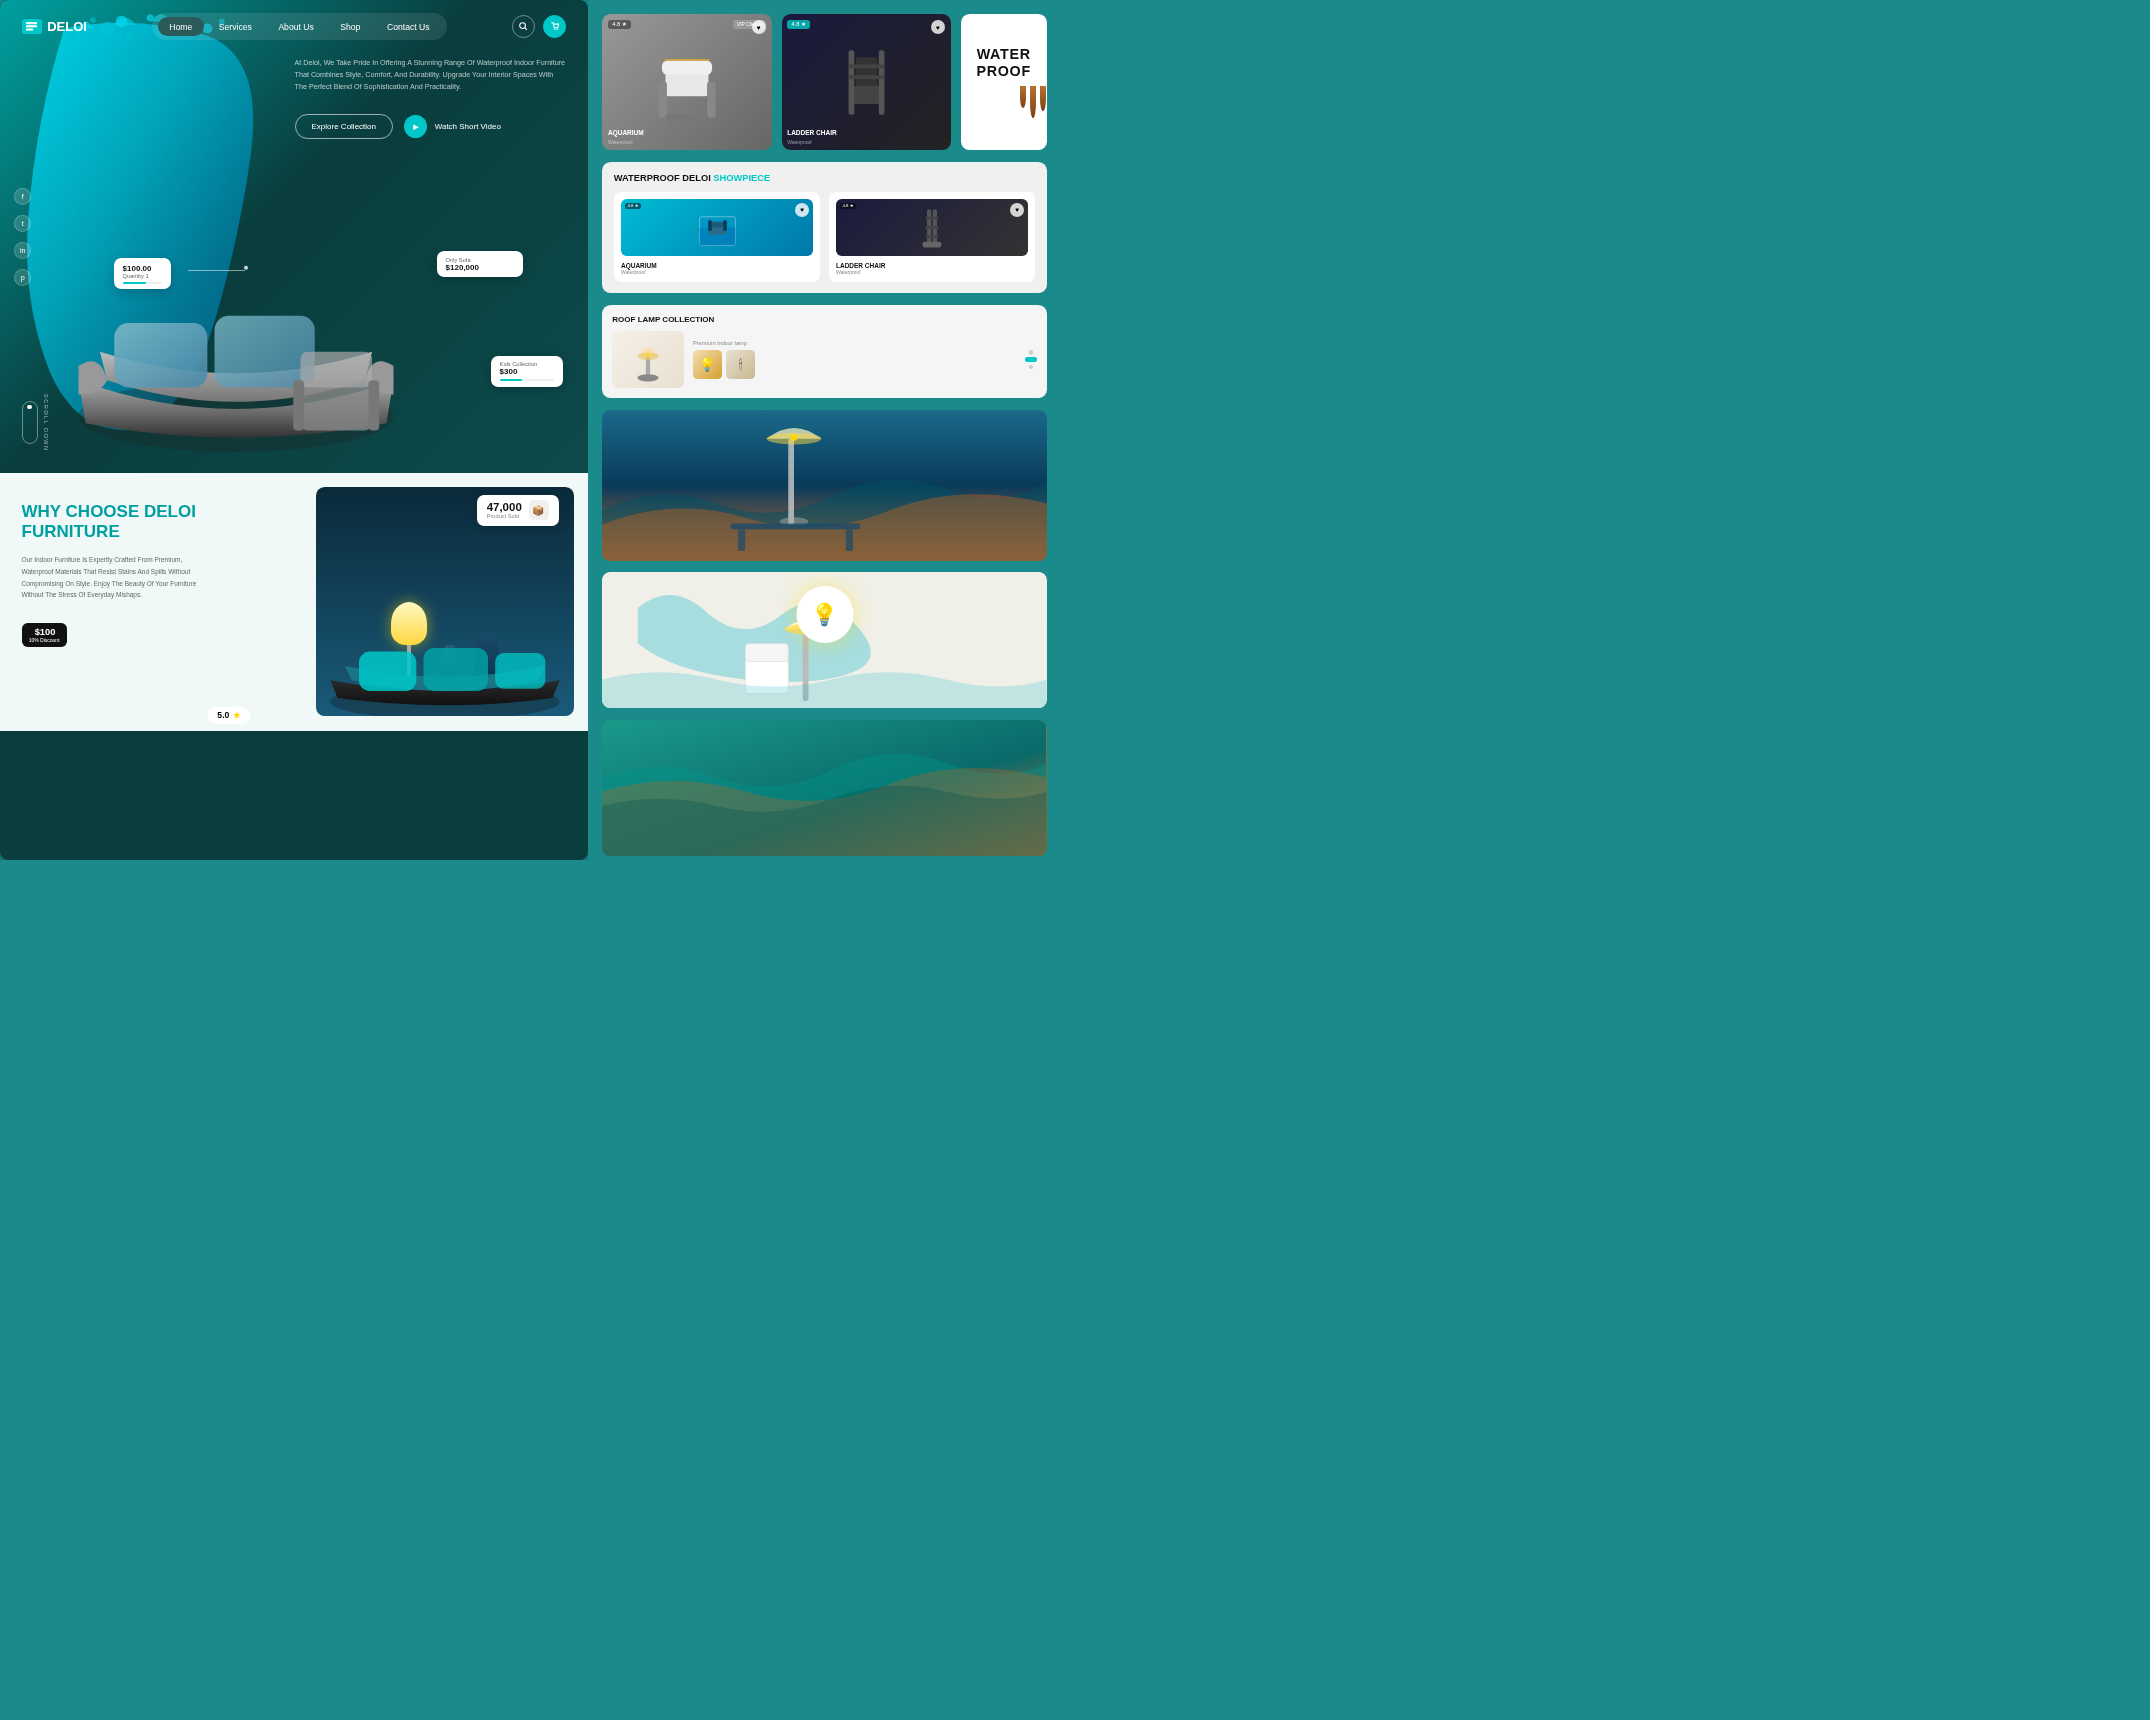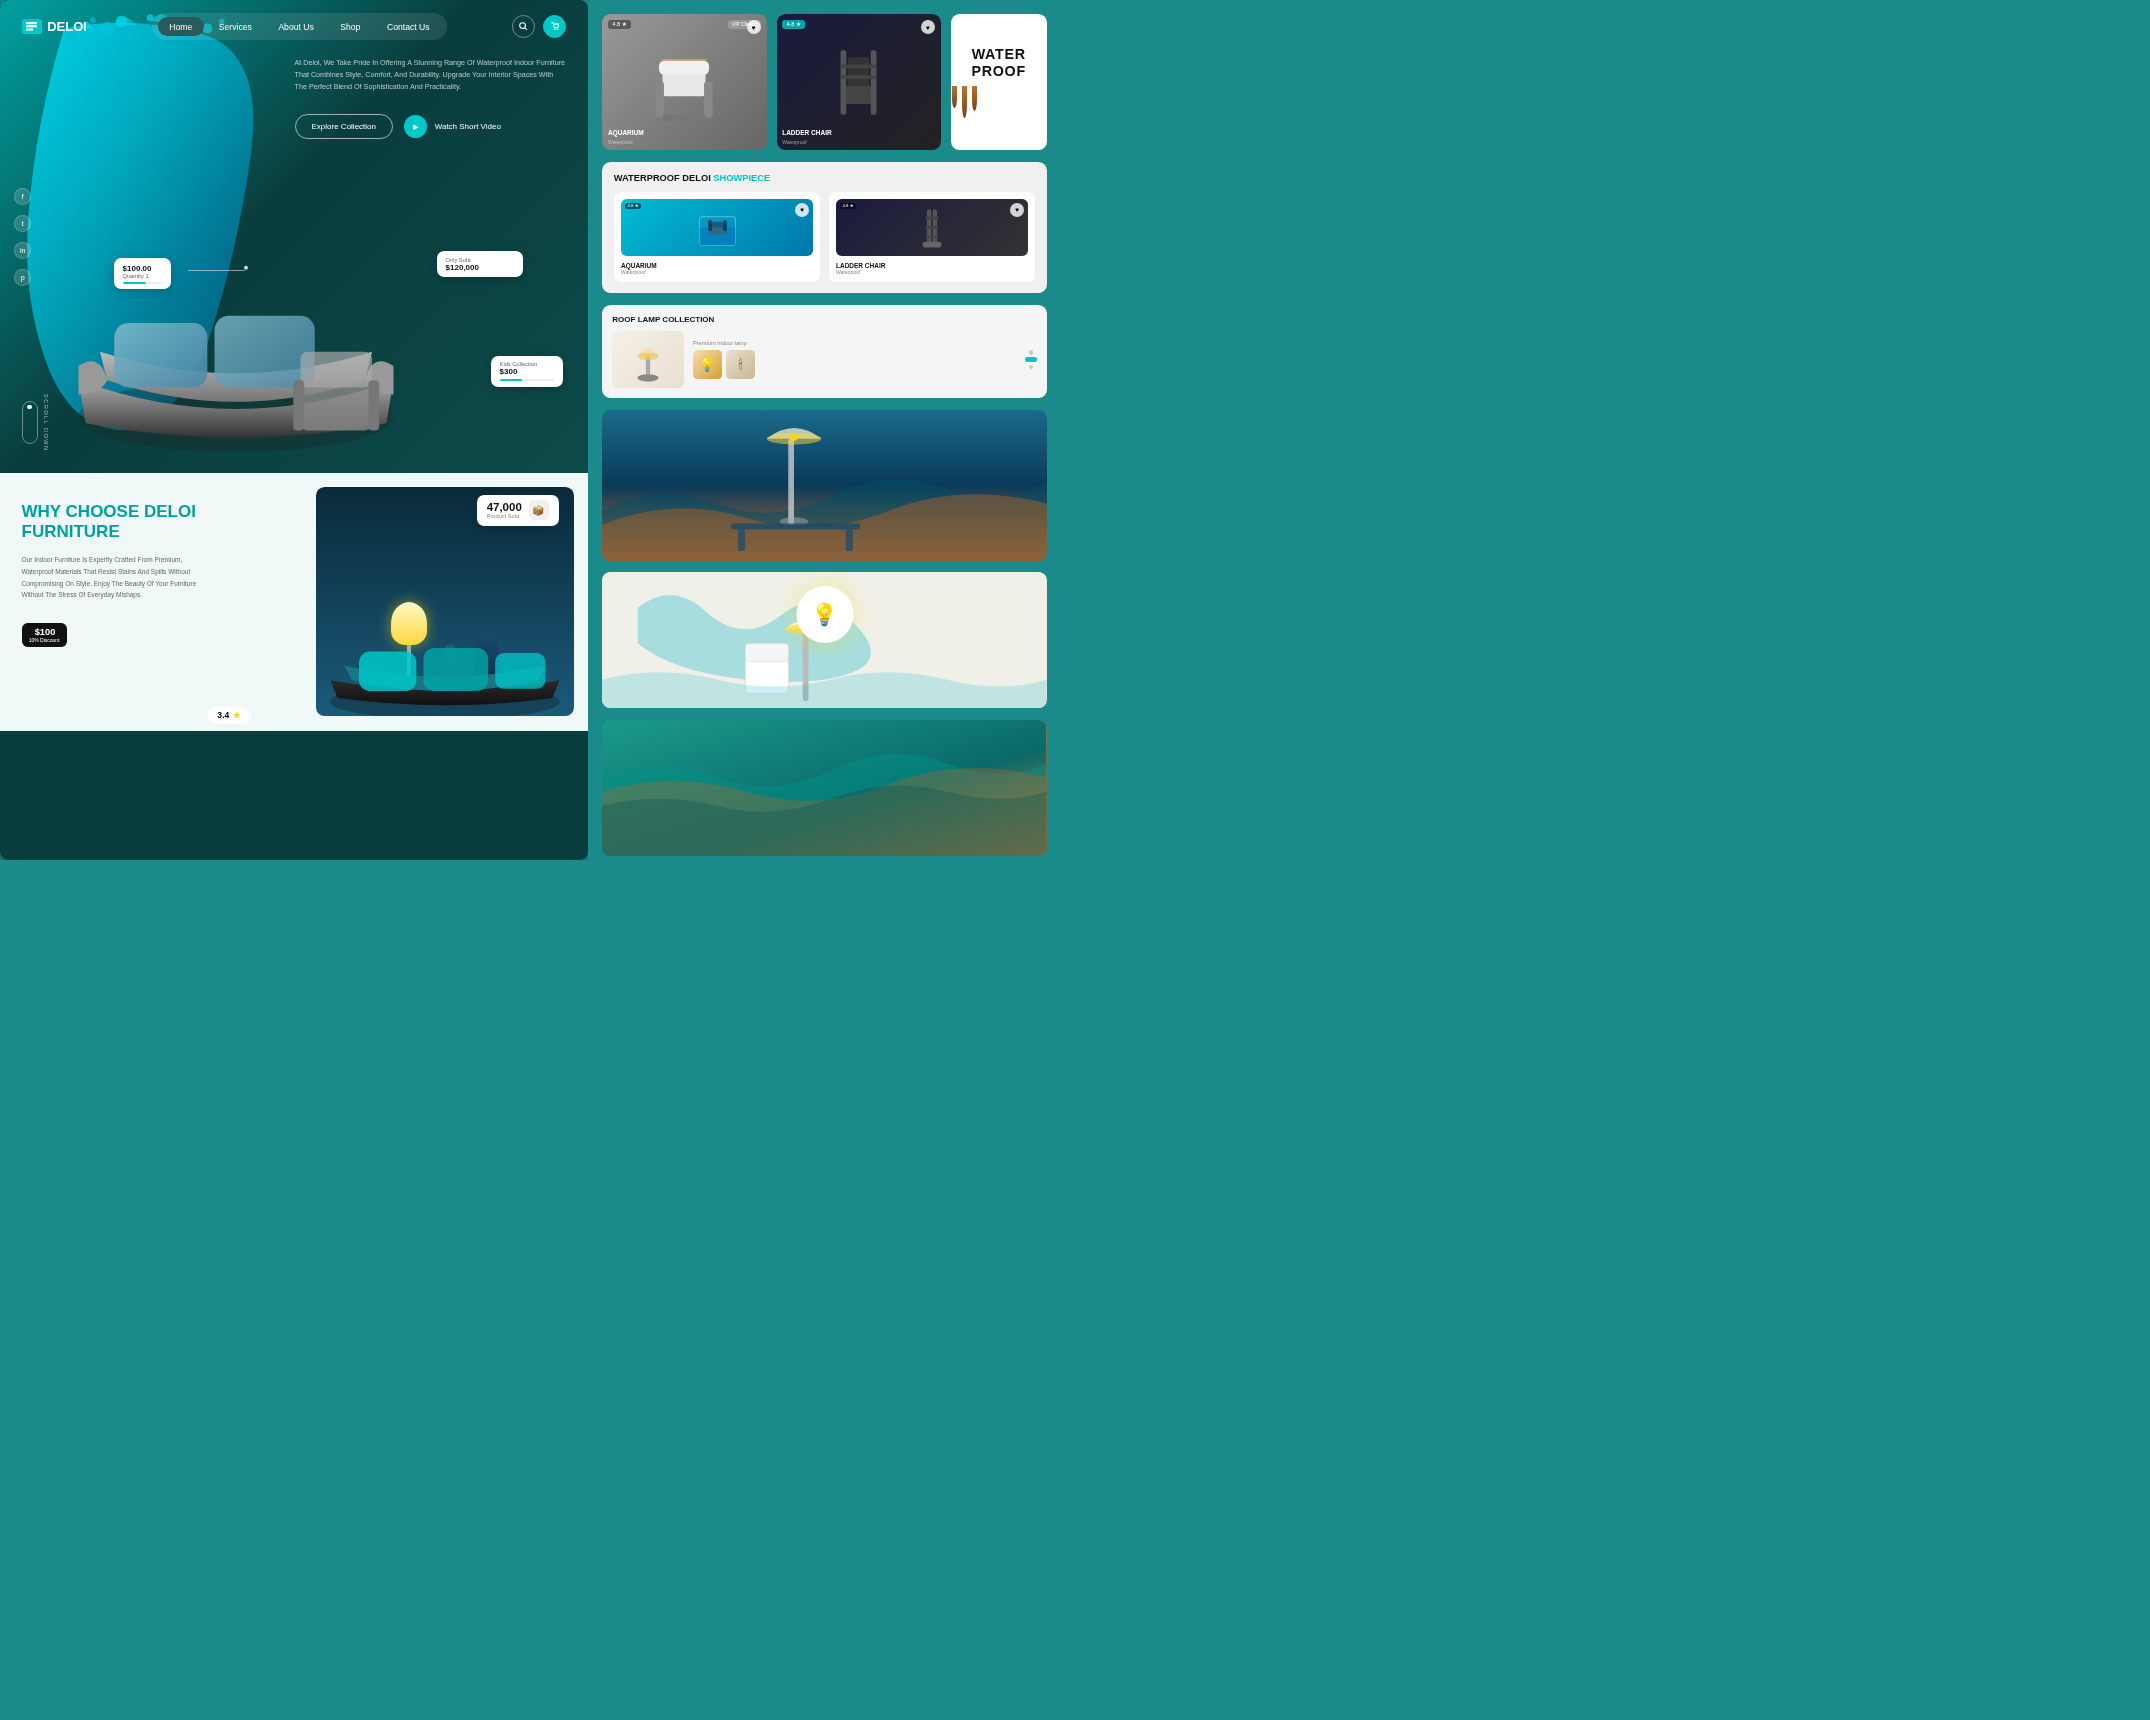--- a/index.html
+++ b/index.html
@@ -707,21 +707,21 @@
 
             <rect x="60" y="30" width="80" height="55" rx="15" fill="#00c8c8" opacity="0.85"></rect>
             <rect x="150" y="25" width="90" height="60" rx="15" fill="#00a8a8" opacity="0.8"></rect>
             <rect x="250" y="32" width="70" height="50" rx="12" fill="#00c8c8" opacity="0.75"></rect>
           </svg>
         </div>
       </div>
 
       
       <div class="footer-rating" style="position:absolute;bottom:7.2px;left:229px;">
-        <span>3.4</span>
+        <span>5.0</span>
         <span class="star">★</span>
       </div>
     </section>
 
   </div>
 
   <div class="right-panel" style="left:588px;">
     <div class="right-panel-inner">
 
       <div style="display:flex;gap:10px;height:136px;">
@@ -755,21 +755,21 @@
             <rect x="20" y="10" width="8" height="90" rx="3" fill="#555"></rect>
             <rect x="62" y="10" width="8" height="90" rx="3" fill="#555"></rect>
             <rect x="20" y="30" width="50" height="5" rx="2" fill="#444"></rect>
             <rect x="20" y="45" width="50" height="5" rx="2" fill="#444"></rect>
           </svg>
           <div style="position:absolute;bottom:14.3px;left:5.7px;color:white;font-size:6.5px;font-weight:700;text-transform:uppercase;">LADDER CHAIR</div>
           <div style="position:absolute;bottom:5.7px;left:5.7px;color:rgba(255,255,255,0.5);font-size:5px;">Waterproof</div>
           <div class="heart-btn">♥</div>
         </div>
 
-        <div style="width:96px;background:white;border-radius:8.6px;display:flex;flex-direction:column;align-items:flex-start;justify-content:center;padding:1px;">
+        <div style="width:86px;background:white;border-radius:8.6px;display:flex;flex-direction:column;align-items:flex-end;justify-content:center;padding:1px;">
           <div style="font-size:14.3px;font-weight:900;color:#111;text-align:center;line-height:1.15;text-transform:uppercase;letter-spacing:0.7px;">WATER PROOF</div>
 
           <div style="display:flex;gap:4.3px;margin-top:7.2px;">
             <div style="width:5.7px;height:21.5px;background:linear-gradient(180deg,#b87333 0%,#7a4010 100%);border-radius:0 0 50% 50%;"></div>
             <div style="width:5.7px;height:32px;background:linear-gradient(180deg,#b87333 0%,#7a4010 100%);border-radius:0 0 50% 50%;"></div>
             <div style="width:5.7px;height:25px;background:linear-gradient(180deg,#b87333 0%,#7a4010 100%);border-radius:0 0 50% 50%;"></div>
           </div>
         </div>
       </div>
 

